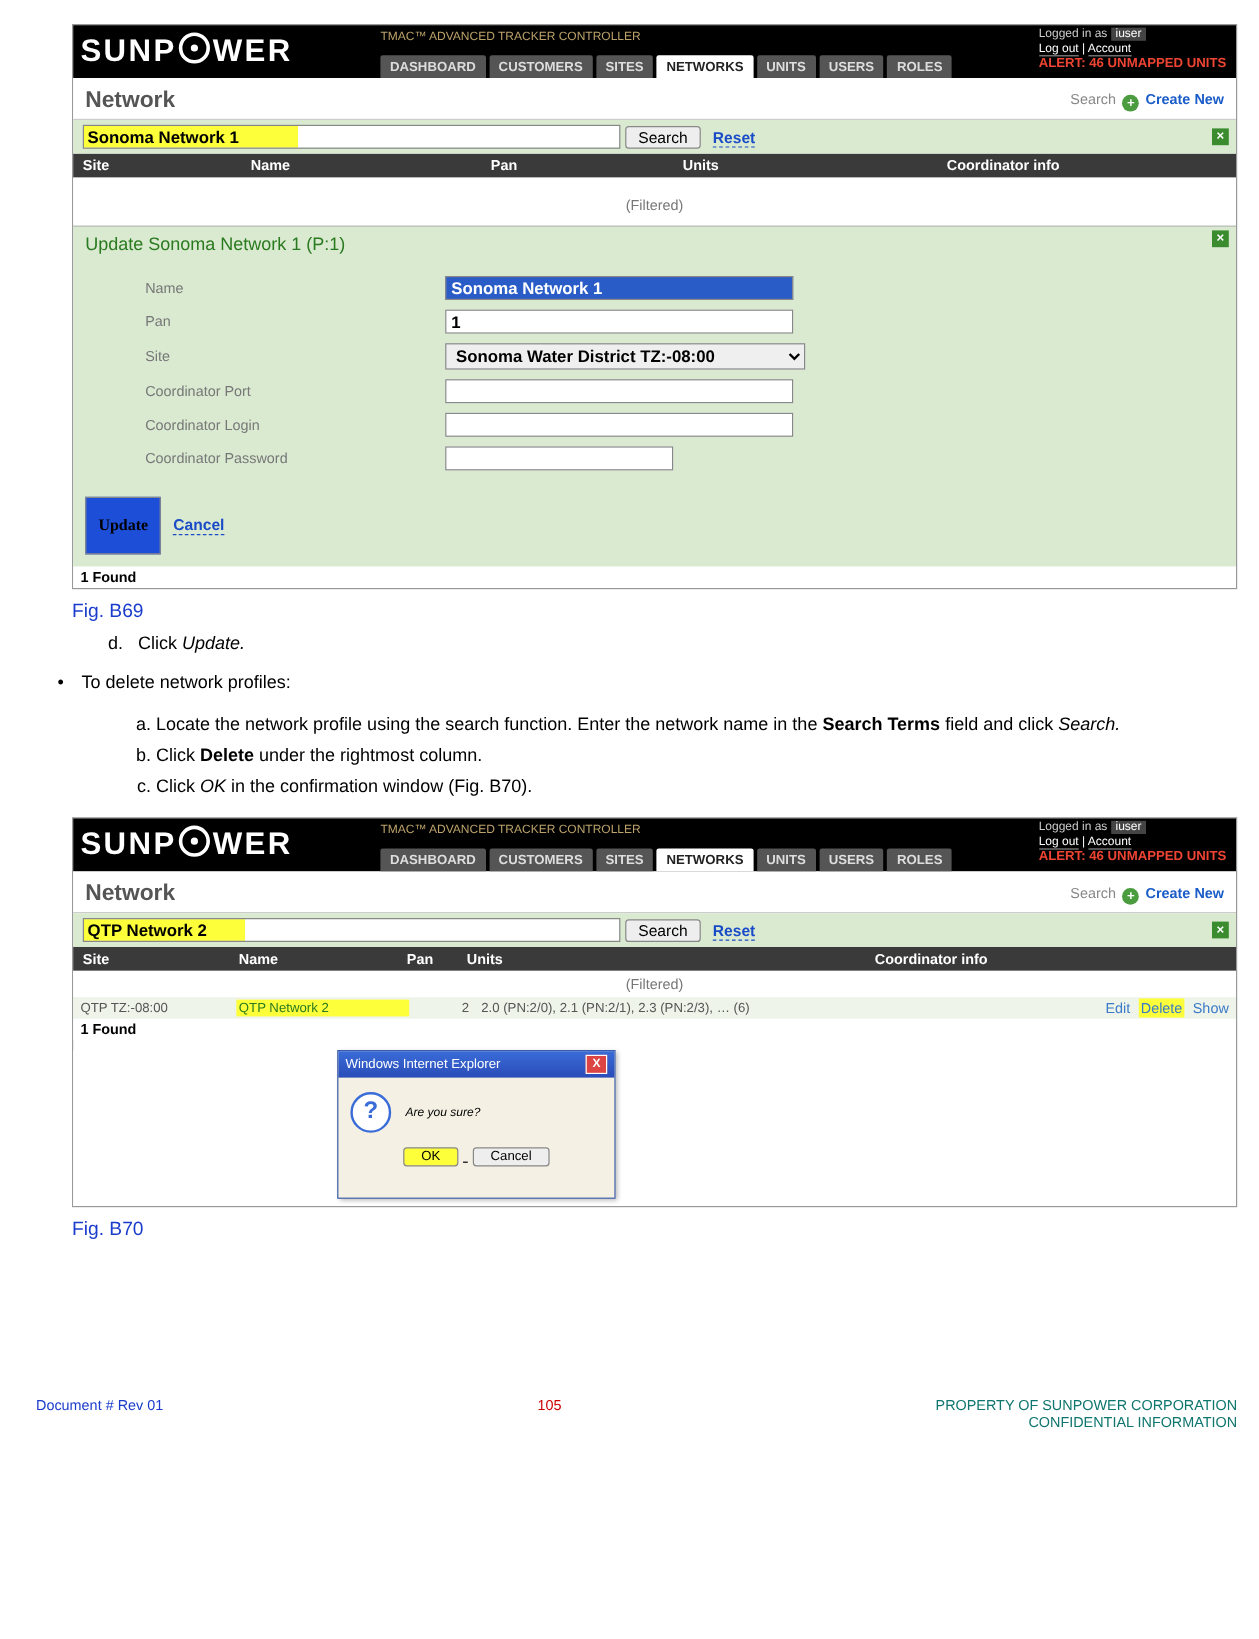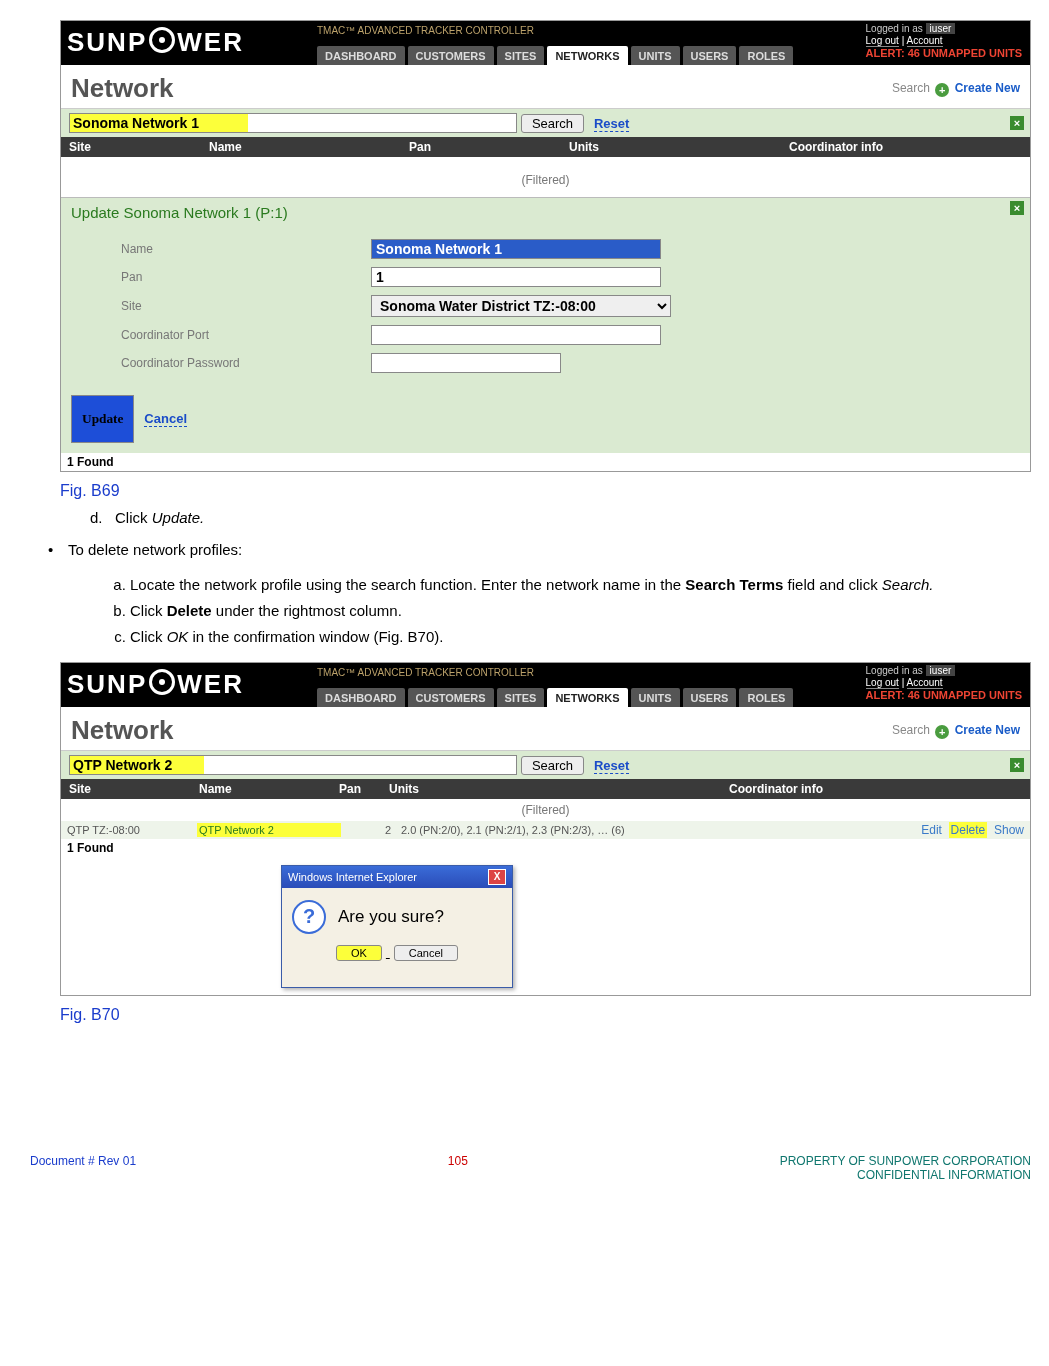--- a/index.html
+++ b/index.html
@@ -92,21 +92,21 @@
   .userinfo a { color: #fff; text-decoration: none; border-bottom: 1px solid #888; }
   .alertline { color: #e43; font-weight: bold; font-size: 11px; }
   .titlebar {
     display: flex;
     justify-content: space-between;
     align-items: center;
     padding: 8px 10px 4px 10px;
     background: #fff;
     border-bottom: 1px solid #ccc;
   }
-  .pagetitle { font-size: 26px; color: #555; font-weight: bold; }
+  .pagetitle { font-size: 19px; color: #555; font-weight: bold; }
   .titlebar-right { font-size: 12px; color: #888; }
   .titlebar-right .create { color: #1a5cc8; font-weight: bold; }
   .plus-icon {
     display: inline-block;
     width: 14px; height: 14px;
     border-radius: 50%;
     background: #4a9c3f;
     color: #fff;
     text-align: center;
     line-height: 14px;
@@ -282,21 +282,21 @@
     width: 30px; height: 30px;
     border: 2px solid #3a6cd8;
     border-radius: 50%;
     background: #fff;
     color: #3a6cd8;
     font-size: 20px;
     font-weight: bold;
     text-align: center;
     line-height: 28px;
   }
-  .dialog-msg { font-size: 17px; }
+  .dialog-msg { font-size: 10px; font-style: italic; }
   .dialog-buttons {
     text-align: center;
     padding-bottom: 26px;
     text-decoration: underline;
   }
   .dbtn {
     border: 1px solid #888;
     background: #eee;
     border-radius: 3px;
     padding: 1px 14px;
@@ -371,20 +371,24 @@
       <input type="text" class="w280" value="1" style="">
     </div>
     <div class="formrow">
       <label>Site</label>
       <select class="w300">
         <option>Sonoma Water District TZ:-08:00</option>
       </select>
     </div>
     <div class="formrow">
       <label>Coordinator Port</label>
+      <input type="text" class="w280" style="">
+    </div>
+    <div class="formrow">
+      <label>Coordinator Login</label>
       <input type="text" class="w280" style="">
     </div>
     <div class="formrow">
       <label>Coordinator Password</label>
       <input type="password" class="w180" style="">
     </div>
     <div class="btnrow">
       <button class="updatebtn">Update</button>
       <span class="cancellink">Cancel</span>
     </div>

